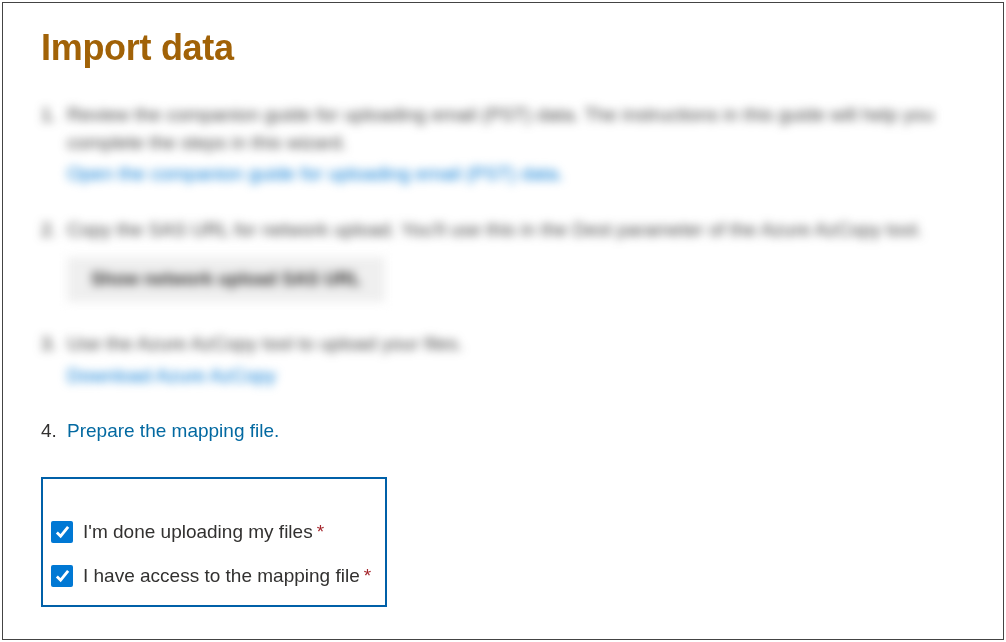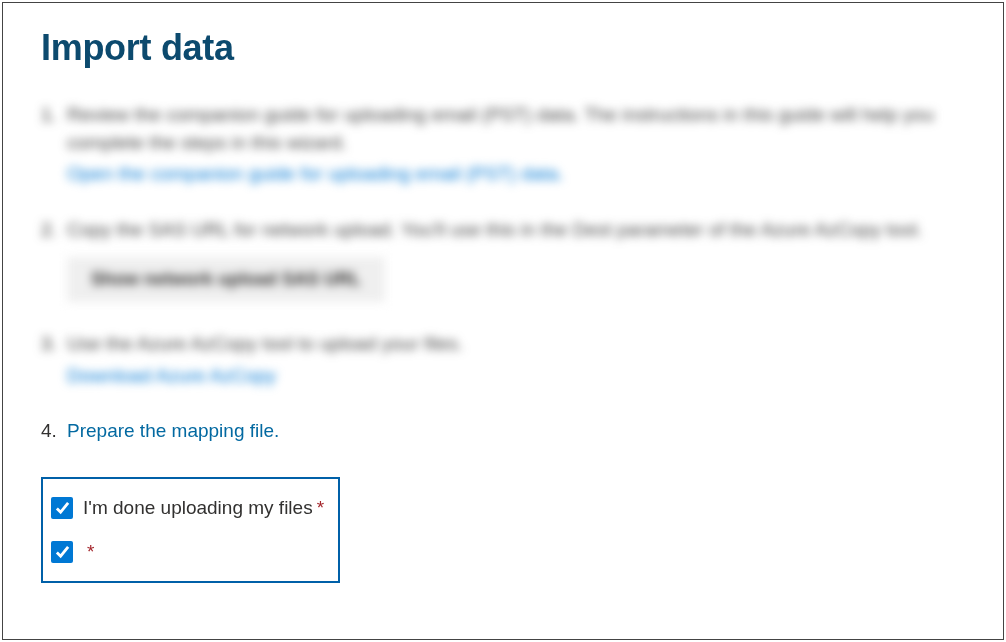--- a/index.html
+++ b/index.html
@@ -19,21 +19,21 @@
     top: 2px;
     left: 2px;
     right: 2px;
     bottom: 2px;
     border: 1px solid #444;
     padding: 24px 38px 30px 38px;
   }
   .page-title {
     font-size: 36px;
     font-weight: 700;
-    color: #0c4a6e;
+    color: #a16207;
     margin-bottom: 32px;
     letter-spacing: -0.3px;
   }
   ol.steps {
     list-style: none;
     counter-reset: step;
     margin: 0;
     padding: 0;
   }
   ol.steps > li {
@@ -79,20 +79,21 @@
     border: 2px solid #0060a8;
     padding: 18px 14px 18px 8px;
     display: inline-block;
     margin-top: 4px;
   }
   .checkbox-row {
     display: flex;
     align-items: center;
     font-size: 19px;
     color: #323130;
+    margin-top: 24px;
   }
   .checkbox-row + .checkbox-row {
     margin-top: 22px;
   }
   .checkbox {
     width: 22px;
     height: 22px;
     background: #0078d4;
     border-radius: 2px;
     display: inline-flex;
@@ -146,16 +147,17 @@
       </span>
       <span>I'm done uploading my files</span>
       <span class="required-star">*</span>
     </div>
     <div class="checkbox-row">
       <span class="checkbox">
         <svg viewBox="0 0 16 16">
             <polyline points="2,9 6,13 14,3"></polyline>
           </svg>
       </span>
+      <span>I have access to the mapping file</span>
       <span class="required-star">*</span>
     </div>
   </div>
 </div>
 
 </body></html>

